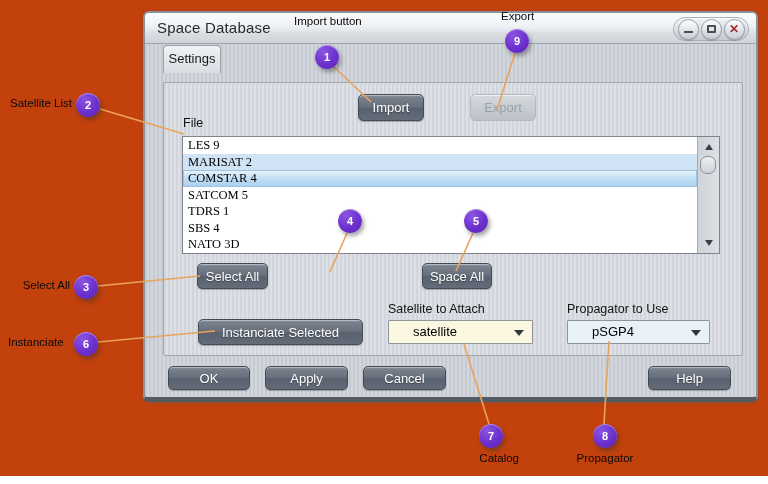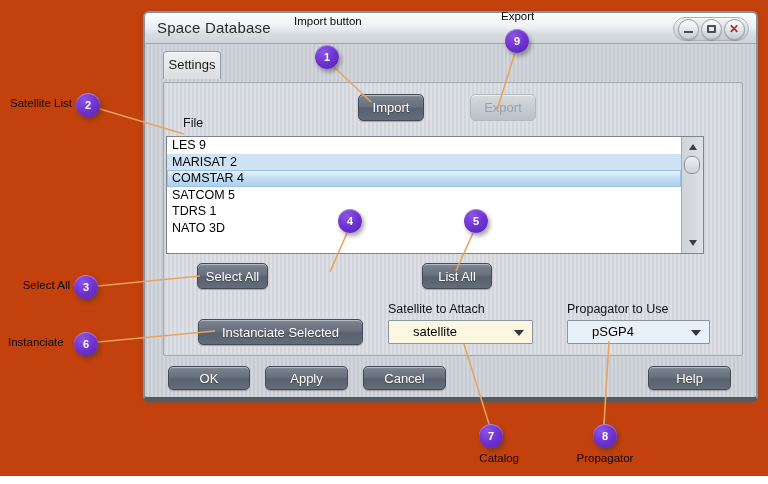--- a/index.html
+++ b/index.html
@@ -41,21 +41,21 @@
     display:flex; align-items:center; justify-content:center;
     box-shadow:0 1px 1px rgba(0,0,0,0.18);
     cursor:default;
   }
   .minimize-dash { width:9px; height:2px; background:#4a4f56; margin-top:6px; }
   .maximize-box { width:9px; height:8px; border:2px solid #4a4f56; border-radius:1px; }
   .close-x { color:#a62b2b; font-size:12px; font-weight:bold; line-height:1; }
 
   
   #tab-settings {
-    position:absolute; left:18px; top:38px; width:58px; height:28px;
+    position:absolute; left:18px; top:32px; width:58px; height:28px;
     background:linear-gradient(180deg,#f0f2f5,#d9dce1);
     border:1px solid #9aa0a7; border-bottom:none; border-radius:4px 4px 0 0;
     font-size:13px; color:#1a1a1a; text-align:center; line-height:26px; z-index:3;
   }
   #tab-panel {
     position:absolute; left:18px; top:69px; width:580px; height:274px;
     background:repeating-linear-gradient(90deg,#d2d6dc 0 2px,#dde0e5 2px 4px);
     border:1px solid #a2a8af; border-radius:0 2px 2px 2px; z-index:2;
   }
 
@@ -82,22 +82,22 @@
   #btn-clear-all    { left:258px; top:180px; width:70px;  height:26px; }
   #btn-instanciate  { left:34px;  top:236px; width:165px; height:26px; }
   #btn-ok     { left:23px;  top:353px; width:82px; height:24px; }
   #btn-apply  { left:120px; top:353px; width:83px; height:24px; }
   #btn-cancel { left:218px; top:353px; width:83px; height:24px; }
   #btn-help   { left:503px; top:353px; width:83px; height:24px; }
 
   
   #file-label { position:absolute; left:19px; top:33px; font-size:12.5px; color:#111; }
   #listbox {
-    position:absolute; left:2px; top:53px; width:538px; height:118px;
-    background:#ffffff; border:1px solid #7f858d; display:flex;
+    position:absolute; left:18px; top:53px; width:538px; height:118px;
+    background:#ffffff; border:1px solid #7f858d; display:flex;font-family:Liberation Serif, serif;
   }
   #list-items { width:514px; height:100%; overflow:hidden; }
   .list-item {
     height:16.5px; line-height:16.5px; font-size:12.5px; color:#000;
     padding-left:5px; white-space:nowrap;
   }
   .list-item.sel { background:#cfe3f5; }
   .list-item.sel-focus {
     background:linear-gradient(180deg,#eef6fc 0%,#c4dff4 45%,#a9cfee 100%);
     box-shadow:inset 0 0 0 1px #9cc3e2;
@@ -192,31 +192,32 @@
 
       <div id="file-label">File</div>
 
       <div id="listbox">
         <div id="list-items">
           <div class="list-item">LES 9</div>
           <div class="list-item sel">MARISAT 2</div>
           <div class="list-item sel-focus">COMSTAR 4</div>
           <div class="list-item">SATCOM 5</div>
           <div class="list-item">TDRS 1</div>
+          <div class="list-item">SBS 4</div>
           <div class="list-item">NATO 3D</div>
         </div>
         <div id="list-scrollbar">
           <div id="scroll-up" class="scroll-arrow"></div>
           <div id="scroll-thumb"></div>
           <div id="scroll-down" class="scroll-arrow"></div>
         </div>
       </div>
 
       <div id="btn-select-all" class="btn">Select All</div>
-      <div id="btn-clear-all" class="btn">List All</div>
+      <div id="btn-clear-all" class="btn">Space All</div>
 
       <div id="btn-instanciate" class="btn">Instanciate Selected</div>
 
       <div id="satellite-label" class="dd-label">Satellite to Attach</div>
       <div id="dd-satellite" class="dropdown">
         <span>satellite</span>
         <div class="dd-arrow"></div>
       </div>
 
       <div id="propagator-label" class="dd-label">Propagator to Use</div>

